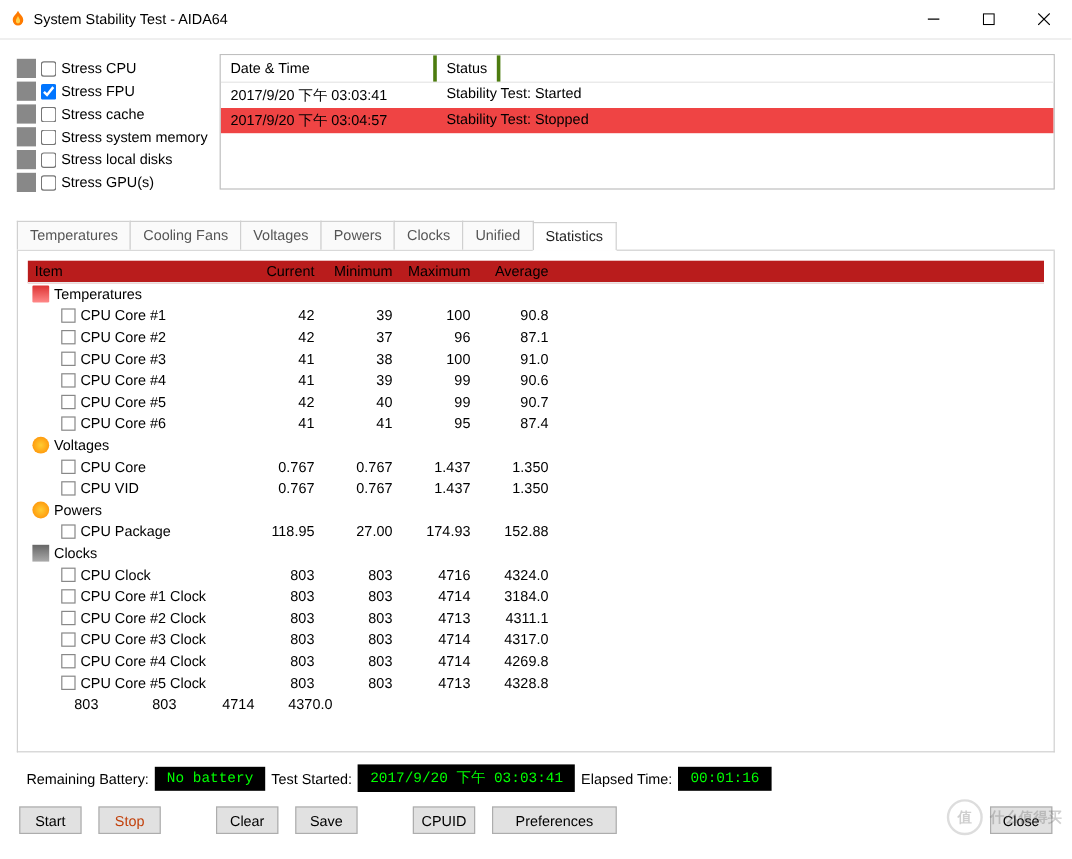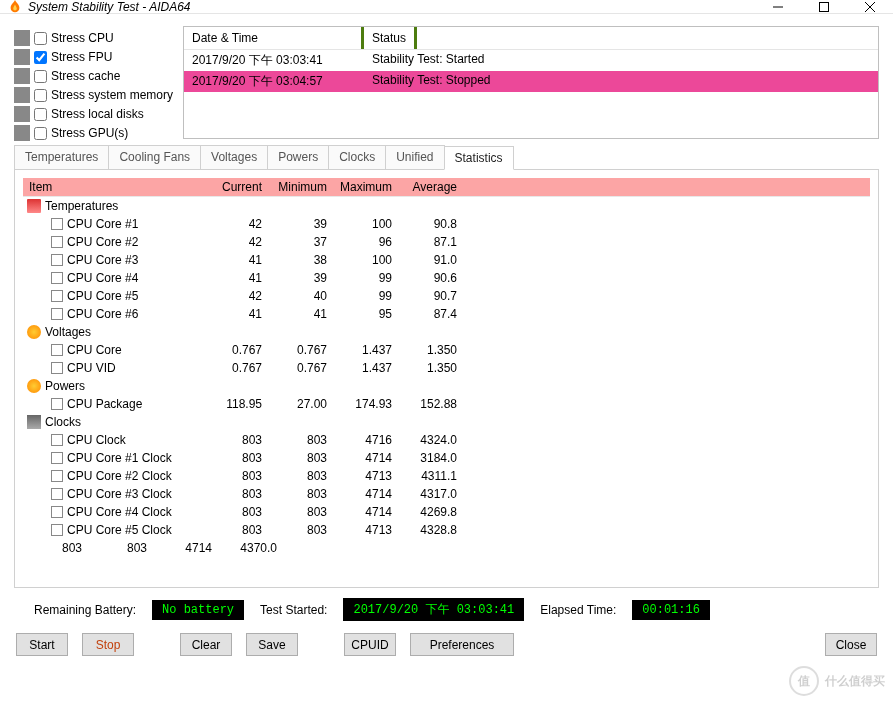--- a/index.html
+++ b/index.html
@@ -1,74 +1,74 @@
 <!DOCTYPE html>
 <html><head>
 <meta charset="utf-8">
 <style>
 * { box-sizing: border-box; margin: 0; padding: 0; font-family: "Segoe UI", Tahoma, sans-serif; font-size: 12px; }
 body { background: #fff; width: 893px; height: 716px; overflow: hidden; position: relative; }
 
-.titlebar { height: 14px; background: #fff; border-bottom: 1px solid #e5e5e5; display: flex; align-items: center; padding-left: 8px; font-style: italic; }
+.titlebar { height: 33px; background: #fff; border-bottom: 1px solid #e5e5e5; display: flex; align-items: center; padding-left: 8px; }
 .titlebar .flame { width: 14px; height: 14px; margin-right: 6px; }
 .titlebar .title { flex: 0 0 auto; color: #000; }
 .titlebar .spacer { flex: 1; }
 .winbtn { width: 46px; height: 30px; display: flex; align-items: center; justify-content: center; color: #000; }
 
 .content { padding: 12px 14px 10px 14px; }
 
-.topsection { display: flex; gap: 10px; margin-bottom: 4px; }
+.topsection { display: flex; gap: 10px; margin-bottom: 24px; }
 
 .stresslist { display: flex; flex-direction: column; gap: 3px; padding-top: 4px; }
 .stressitem { display: flex; align-items: center; gap: 4px; white-space: nowrap; }
 .stressitem .devicon { width: 16px; height: 16px; background: #888; flex: 0 0 16px; }
 .di-cpu { background: linear-gradient(135deg,#777,#aaa); }
 .di-fpu { background: linear-gradient(135deg,#2a5,#6c8); }
 .di-cache { background: linear-gradient(135deg,#666,#999); }
 .di-mem { background: linear-gradient(135deg,#0a4,#6d9); }
 .di-disk { background: linear-gradient(135deg,#36a,#8bd); }
 .di-gpu { background: linear-gradient(135deg,#48c,#9ce); }
 .stressitem input[type=checkbox] { width: 13px; height: 13px; }
 
 .loggrid { flex: 1; border: 1px solid #bfbfbf; background: #fff; height: 113px; display: flex; flex-direction: column; overflow: hidden; }
 .loghead { display: flex; border-bottom: 1px solid #e5e5e5; background: #fff; }
 .loghead > div { padding: 4px 8px; border-right: 3px solid #4d7c0f; }
 .loghead > div:first-child { width: 180px; }
 .logrows { flex: 1; }
 .logrow { display: flex; }
 .logrow > div { padding: 2px 8px; }
 .logrow > div:first-child { width: 180px; }
-.logrow.sel { background: #ec4899; }
+.logrow.sel { background: #ef4444; }
 
 .tabs { display: flex; border-bottom: 1px solid #d0d0d0; }
 .tab { padding: 4px 10px; border: 1px solid #d0d0d0; border-bottom: none; background: #fff; margin-right: -1px; position: relative; top: 1px; color: #222; }
 .tab.inactive { background: #fafafa; top: 0; color: #555; }
 .tab.active { background: #fff; border-bottom: 1px solid #fff; }
 
 .tabpane { border: 1px solid #d0d0d0; border-top: none; padding: 8px 8px 8px 8px; height: 418px; position: relative; }
 .tabinner { height: 100%; overflow-y: scroll; background: #fff; }
 
 .stattable { width: 100%; }
-.sthead { display: flex; border-bottom: 1px solid #e8e8e8; background: #fca5a5; position: sticky; top: 0; }
+.sthead { display: flex; border-bottom: 1px solid #e8e8e8; background: #b91c1c; position: sticky; top: 0; }
 .sthead > div, .strow > div { padding: 2px 6px; }
 .c-item { flex: 0 0 180px; }
 .c-num { flex: 0 0 65px; text-align: right; }
 
 .grouprow { display: flex; align-items: center; gap: 4px; padding: 2px 4px; font-weight: normal; }
 .grpicon { width: 14px; height: 14px; }
 .ic-temp { background: linear-gradient(#d33,#f88); border-radius: 1px; }
 .ic-volt { background: radial-gradient(circle,#fc3,#f80); border-radius: 50%; }
 .ic-pow { background: radial-gradient(circle,#fc3,#f80); border-radius: 50%; }
 .ic-clk { background: linear-gradient(#666,#aaa); }
 
 .strow { display: flex; align-items: center; }
 .strow .c-item { display: flex; align-items: center; gap: 4px; padding-left: 28px; }
 .rowchk { width: 12px; height: 12px; border: 1px solid #888; background: #fff; flex: 0 0 12px; }
 
-.statusbar { display: flex; align-items: center; gap: 16px; padding: 10px 8px 8px 8px; margin-left: 12px; }
+.statusbar { display: flex; align-items: center; gap: 5px; padding: 10px 8px 8px 8px; }
 .lcd { background: #000; color: #0f0; padding: 3px 10px; font-family: "Courier New", monospace; font-size: 12px; min-width: 72px; text-align: center; }
 
 .btnbar { display: flex; align-items: center; gap: 14px; padding: 4px 2px; }
 .btn { width: 52px; height: 23px; border: 1px solid #adadad; background: #e1e1e1; display: flex; align-items: center; justify-content: center; color: #000; cursor: default; }
 .btn.disabled { color: #c2410c; }
 .btn.wide { width: 104px; }
 .pushr { margin-left: auto; }
 
 .watermark { position: absolute; right: 8px; bottom: 20px; opacity: 0.28; pointer-events: none; display: flex; align-items: center; gap: 6px; color: #555; font-size: 14px; font-weight: bold; }
 .watermark .wcircle { width: 30px; height: 30px; border: 2px solid #888; border-radius: 50%; display: flex; align-items: center; justify-content: center; }

